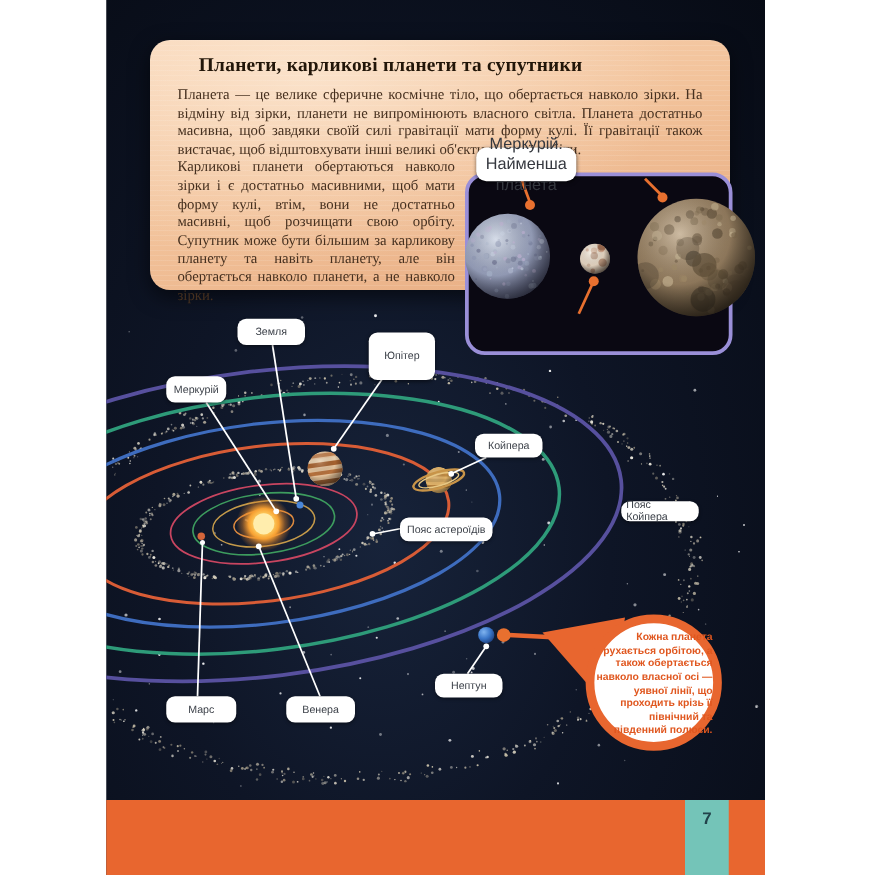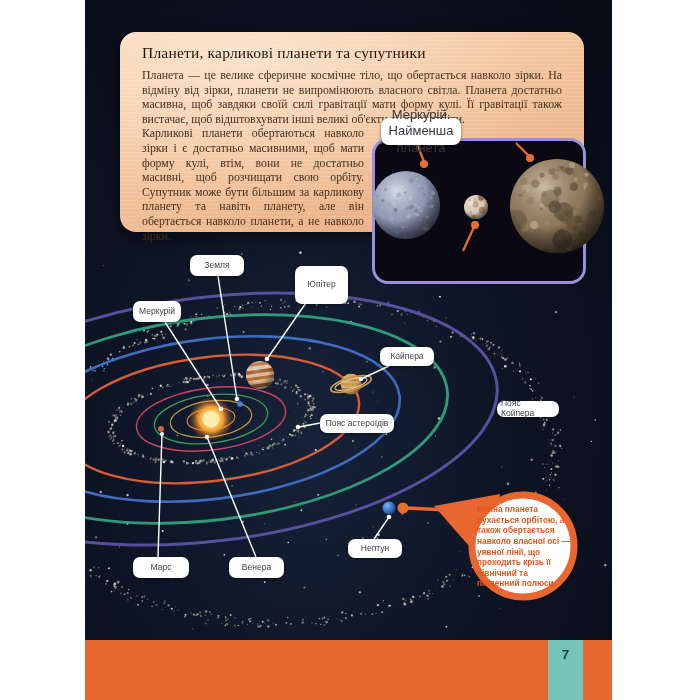--- a/index.html
+++ b/index.html
@@ -13,41 +13,41 @@
 
   
   .header-card{position:absolute;left:120px;top:32px;width:464px;height:200px;box-sizing:border-box;
       border-radius:16px;padding:12px 22px 10px 22px;z-index:10;
       background-image:
         repeating-linear-gradient(180deg, rgba(255,255,255,.10) 0 1px, rgba(0,0,0,0) 1px 4px),
         radial-gradient(ellipse at 28% 14%, rgba(255,243,228,.55), rgba(255,243,228,0) 62%),
         linear-gradient(165deg,#f8d4b4 0%,#f2c29a 48%,#e6a97e 100%);
       box-shadow:0 5px 16px rgba(0,0,0,.55);
       font-family:"Liberation Serif",serif;color:#46301f;}
-  .header-card h1{margin:0 0 6px 0;font-size:15.5px;font-weight:normal;color:#221609;letter-spacing:.2px;}
+  .header-card h1{margin:0 0 6px 17px;font-size:15.5px;font-weight:bold;color:#221609;letter-spacing:.2px;}
   .header-card p{margin:0;font-size:11.8px;line-height:14.6px;text-align:justify;}
   .header-card p.p2{width:222px;}
 
   
   .size-panel{position:absolute;left:372px;top:138px;width:214px;height:146px;box-sizing:border-box;
       background:#0a0812;border:3.5px solid var(--panel-border,#9a8fd8);border-radius:16px;z-index:15;}
 
   
   .lbl{position:absolute;background:#ffffff;border-radius:7px;z-index:30;box-sizing:border-box;
        display:flex;align-items:center;justify-content:center;text-align:left;
        font-size:8.5px;line-height:1.12;color:#3a3f47;padding:2px 4px;
        box-shadow:0 1px 3px rgba(0,0,0,.45);}
   .plabel{position:absolute;background:#ffffff;border-radius:8px;z-index:30;box-sizing:border-box;
        display:flex;align-items:center;justify-content:center;text-align:center;
        font-size:13px;line-height:1.25;color:#35383f;padding:2px 12px;white-space:pre-line;
        box-shadow:0 1px 3px rgba(0,0,0,.5);}
 
   
   .bubble-text{position:absolute;left:477px;top:499px;width:93px;height:95px;z-index:35;
-       display:flex;align-items:center;justify-content:center;text-align:left;
+       display:flex;align-items:center;justify-content:center;text-align:right;
        font-size:8.3px;line-height:10.6px;font-weight:bold;color:#e0571f;}
 
   
   .footer{position:absolute;left:85px;top:640px;width:527px;height:60px;
        background:var(--orange,#e4632b);z-index:40;}
   .footer .stripe{position:absolute;left:463px;top:0;width:35px;height:60px;
        background:var(--teal,#74c4b8);}
   .footer .pagenum{width:100%;text-align:center;padding-top:7px;font-size:13.5px;font-weight:bold;
        color:#21424a;font-family:"Liberation Sans",sans-serif;}
 </style>

